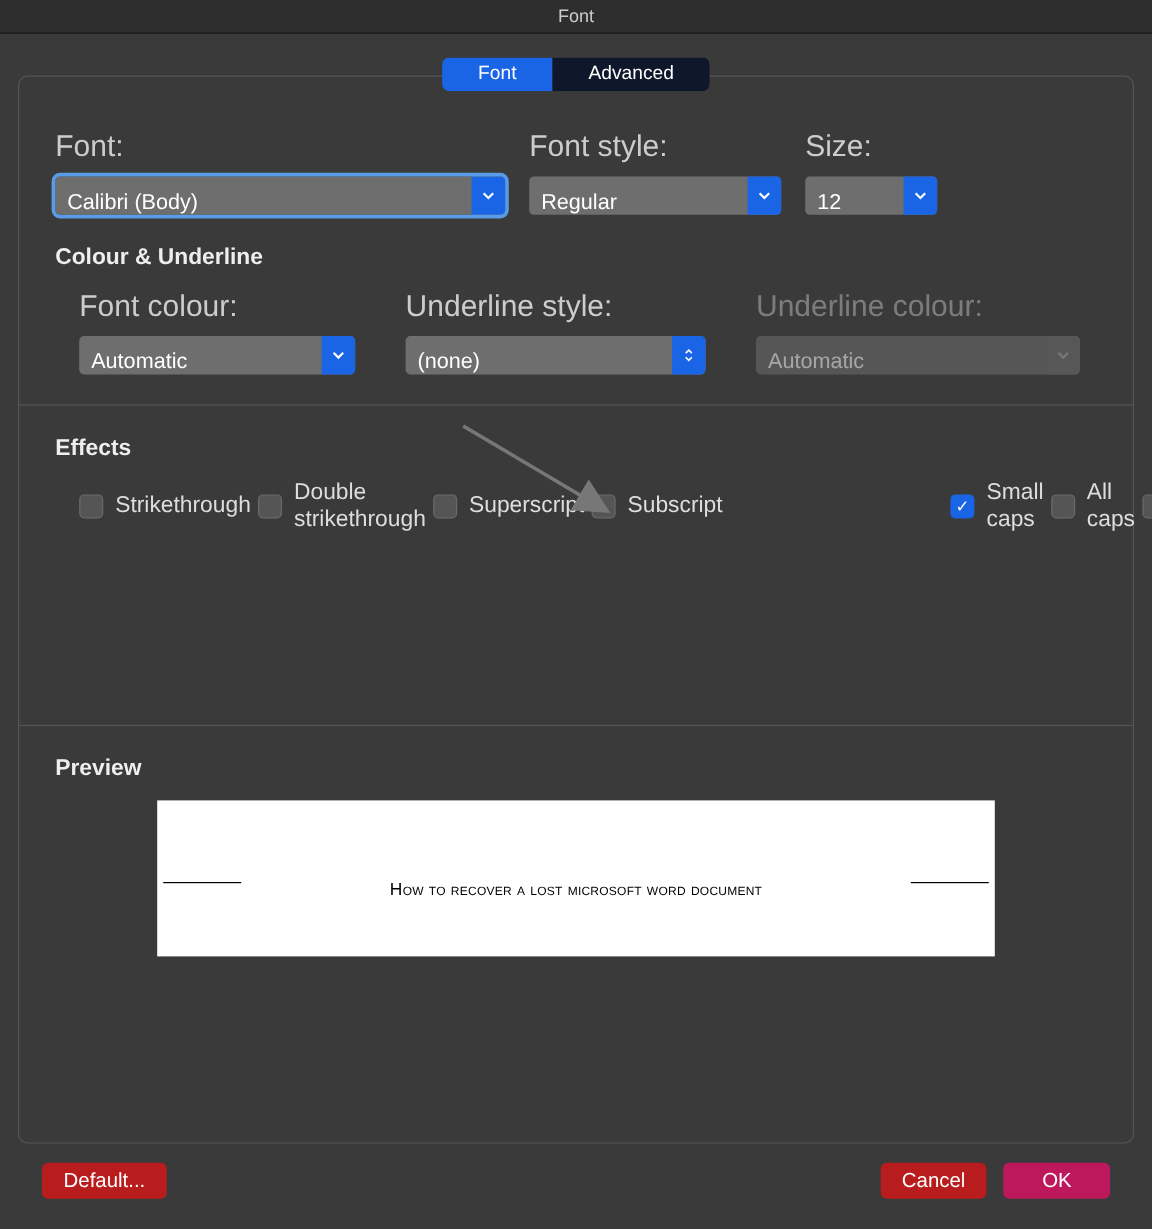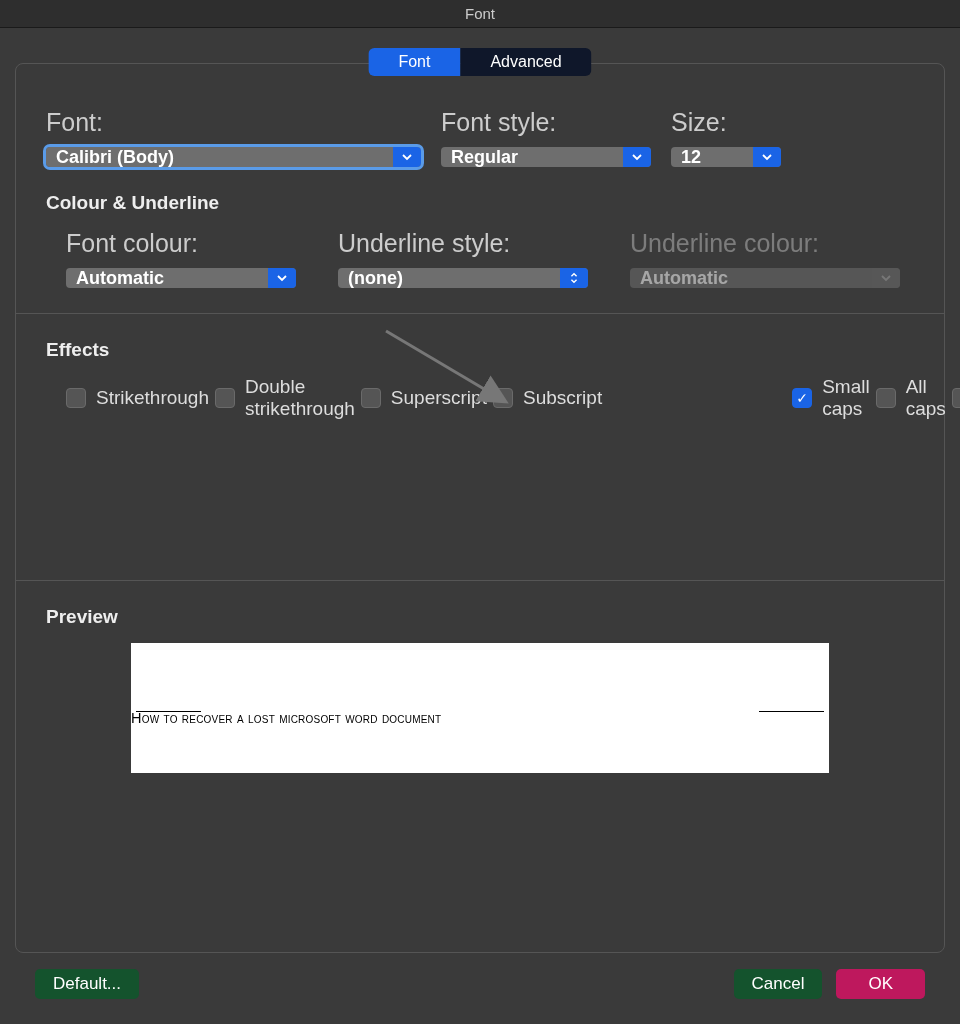--- a/index.html
+++ b/index.html
@@ -60,30 +60,29 @@
   .inner { padding: 44px 30px 20px 30px; }
 
   .row1 {
     display: flex;
     gap: 20px;
   }
   .field-group { display: flex; flex-direction: column; }
   .label { color: #ccc; margin-bottom: 10px; font-size: 25px; }
 
   .select {
-    height: 20px;
+    height: 32px;
     background: #6e6e6e;
     border-radius: 4px;
     display: flex;
-    align-items: flex-start;
+    align-items: flex-end;
     position: relative;
     color: #fff;
     font-size: 18px;
     cursor: pointer;
-    font-weight: bold;
   }
   .select .value { padding-left: 10px; flex: 1; }
   .select .arrow-btn {
     width: 28px;
     height: 100%;
     background: #1a64e6;
     display: flex;
     align-items: center;
     justify-content: center;
     border-top-right-radius: 4px;
@@ -156,21 +155,21 @@
     pointer-events: none;
   }
 
   .preview-box {
     background: #fff;
     height: 130px;
     margin: 12px 85px 0 85px;
     position: relative;
     display: flex;
     align-items: center;
-    justify-content: flex-start;
+    justify-content: center;
   }
   .preview-box .rule {
     position: absolute;
     top: 68px;
     height: 1px;
     background: #000;
     width: 65px;
   }
   .rule-left { left: 5px; }
   .rule-right { right: 5px; }
@@ -192,21 +191,21 @@
     height: 30px;
     border-radius: 5px;
     padding: 0 18px;
     font-size: 17px;
     display: flex;
     align-items: center;
     cursor: pointer;
     border: none;
     color: #fff;
   }
-  .btn-gray { background: #14532d; }
+  .btn-gray { background: #b91c1c; }
   .btn-blue { background: #be185d; padding: 0 32px; }
   .footer .spacer { flex: 1; }
   .footer .btn + .btn { margin-left: 14px; }
 
 </style>
 </head>
 <body>
 
 <div class="titlebar">
   <span>Font</span>

